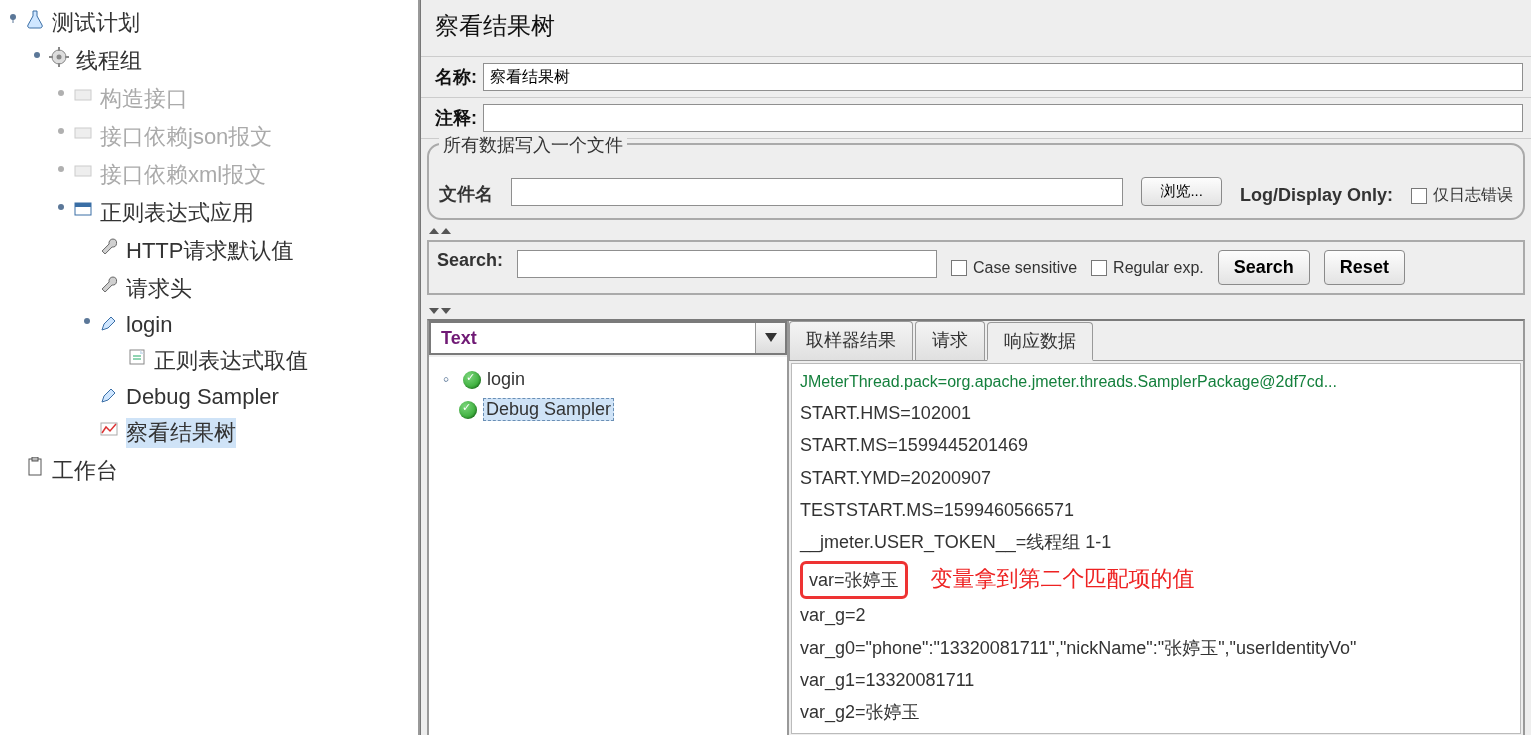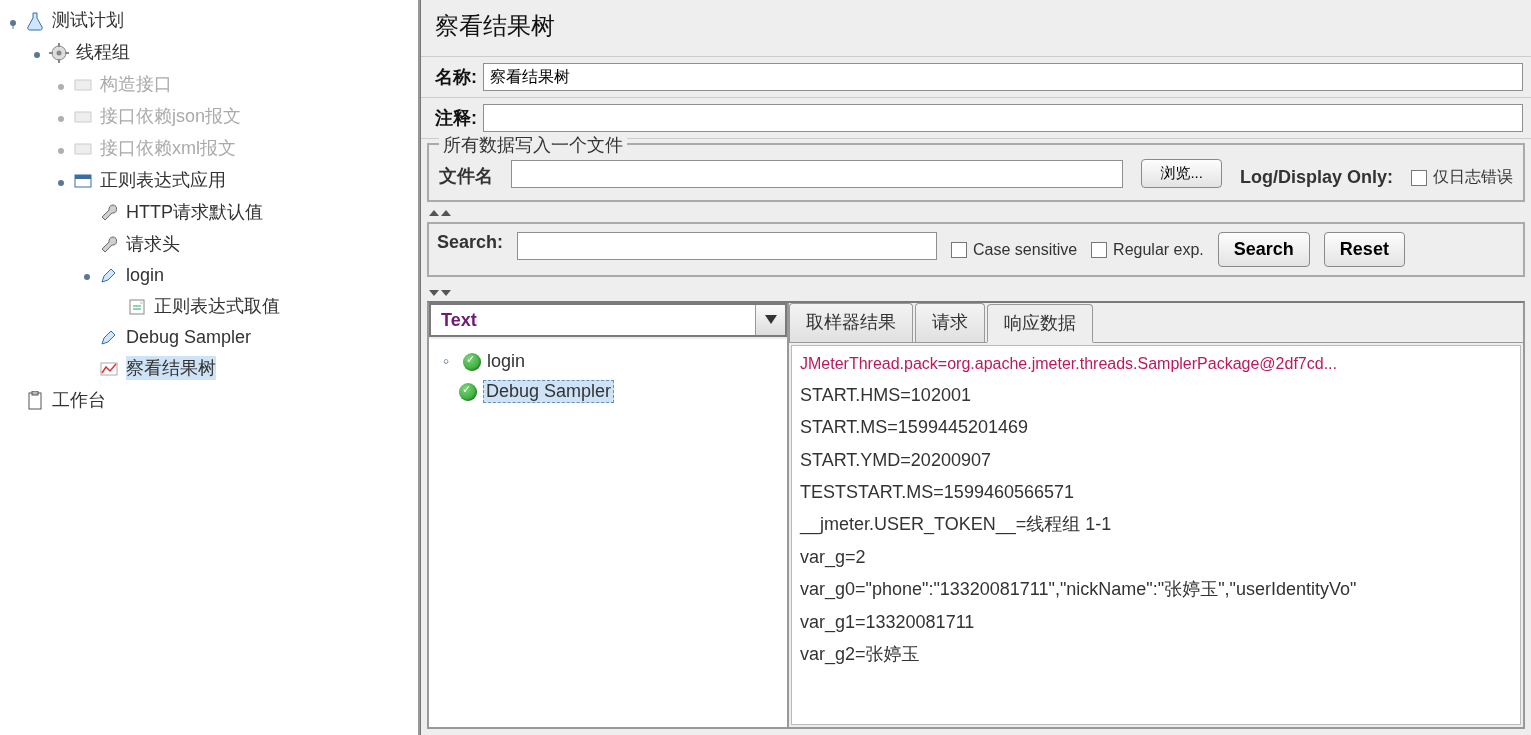--- a/index.html
+++ b/index.html
@@ -18,23 +18,23 @@
   height: 100%;
   background: #fff;
   border-right: 2px solid #999;
   padding: 4px 0;
   overflow: auto;
 }
 .tree { list-style: none; }
 .tree ul { list-style: none; padding-left: 0; }
 .tree-item {
   display: flex;
-  align-items: flex-end;
+  align-items: flex-start;
   padding: 4px 0;
-  font-size: 18px;
+  font-size: 22px;
   color: #333;
   white-space: nowrap;
 }
 .tree-item .indent {
   display: inline-block;
 }
 .handle {
   width: 18px;
   height: 18px;
   margin-right: 2px;
@@ -88,22 +88,22 @@
   flex: 1;
   height: 28px;
   border: 1px solid #8f8f8f;
   background: #fff;
   padding: 0 6px;
   font-size: 16px;
 }
 .fieldset {
   margin: 4px 6px 6px;
   border: 2px solid #aaa;
-  border-radius: 0;
-  padding: 14px 10px 12px;
+  border-radius: 14px;
+  padding: 32px 10px 12px;
   background: #eee;
   position: relative;
 }
 .fieldset .legend {
   position: absolute;
   top: -12px;
   left: 10px;
   background: #eee;
   padding: 0 4px;
   font-size: 18px;
@@ -217,21 +217,21 @@
   border: 3px solid #e33;
   border-radius: 6px;
   padding: 0 6px;
   display: inline-block;
 }
 .annot {
   color: #e22;
   font-size: 22px;
   margin-left: 18px;
 }
-.cut-top { color:#be185d; font-size:16px; }
+.cut-top { color:#15803d; font-size:16px; }
 
 
 svg { display:block; }
 </style>
 </head>
 <body>
 
 <div class="left-panel">
   <ul class="tree">
     <li>
@@ -514,20 +514,24 @@
         <div class="tab">请求</div>
         <div class="tab active">响应数据</div>
       </div>
       <div class="response">
         <div class="response-line cut-top">JMeterThread.pack=org.apache.jmeter.threads.SamplerPackage@2df7cd...</div>
         <div class="response-line">START.HMS=102001</div>
         <div class="response-line">START.MS=1599445201469</div>
         <div class="response-line">START.YMD=20200907</div>
         <div class="response-line">TESTSTART.MS=1599460566571</div>
         <div class="response-line">__jmeter.USER_TOKEN__=线程组 1-1</div>
+        <div class="response-line">
+          <span class="hl-box">var=张婷玉</span>
+          <span class="annot">变量拿到第二个匹配项的值</span>
+        </div>
         <div class="response-line">var_g=2</div>
         <div class="response-line">var_g0="phone":"13320081711","nickName":"张婷玉","userIdentityVo"</div>
         <div class="response-line">var_g1=13320081711</div>
         <div class="response-line">var_g2=张婷玉</div>
       </div>
     </div>
   </div>
 </div>
 
 </body></html>

